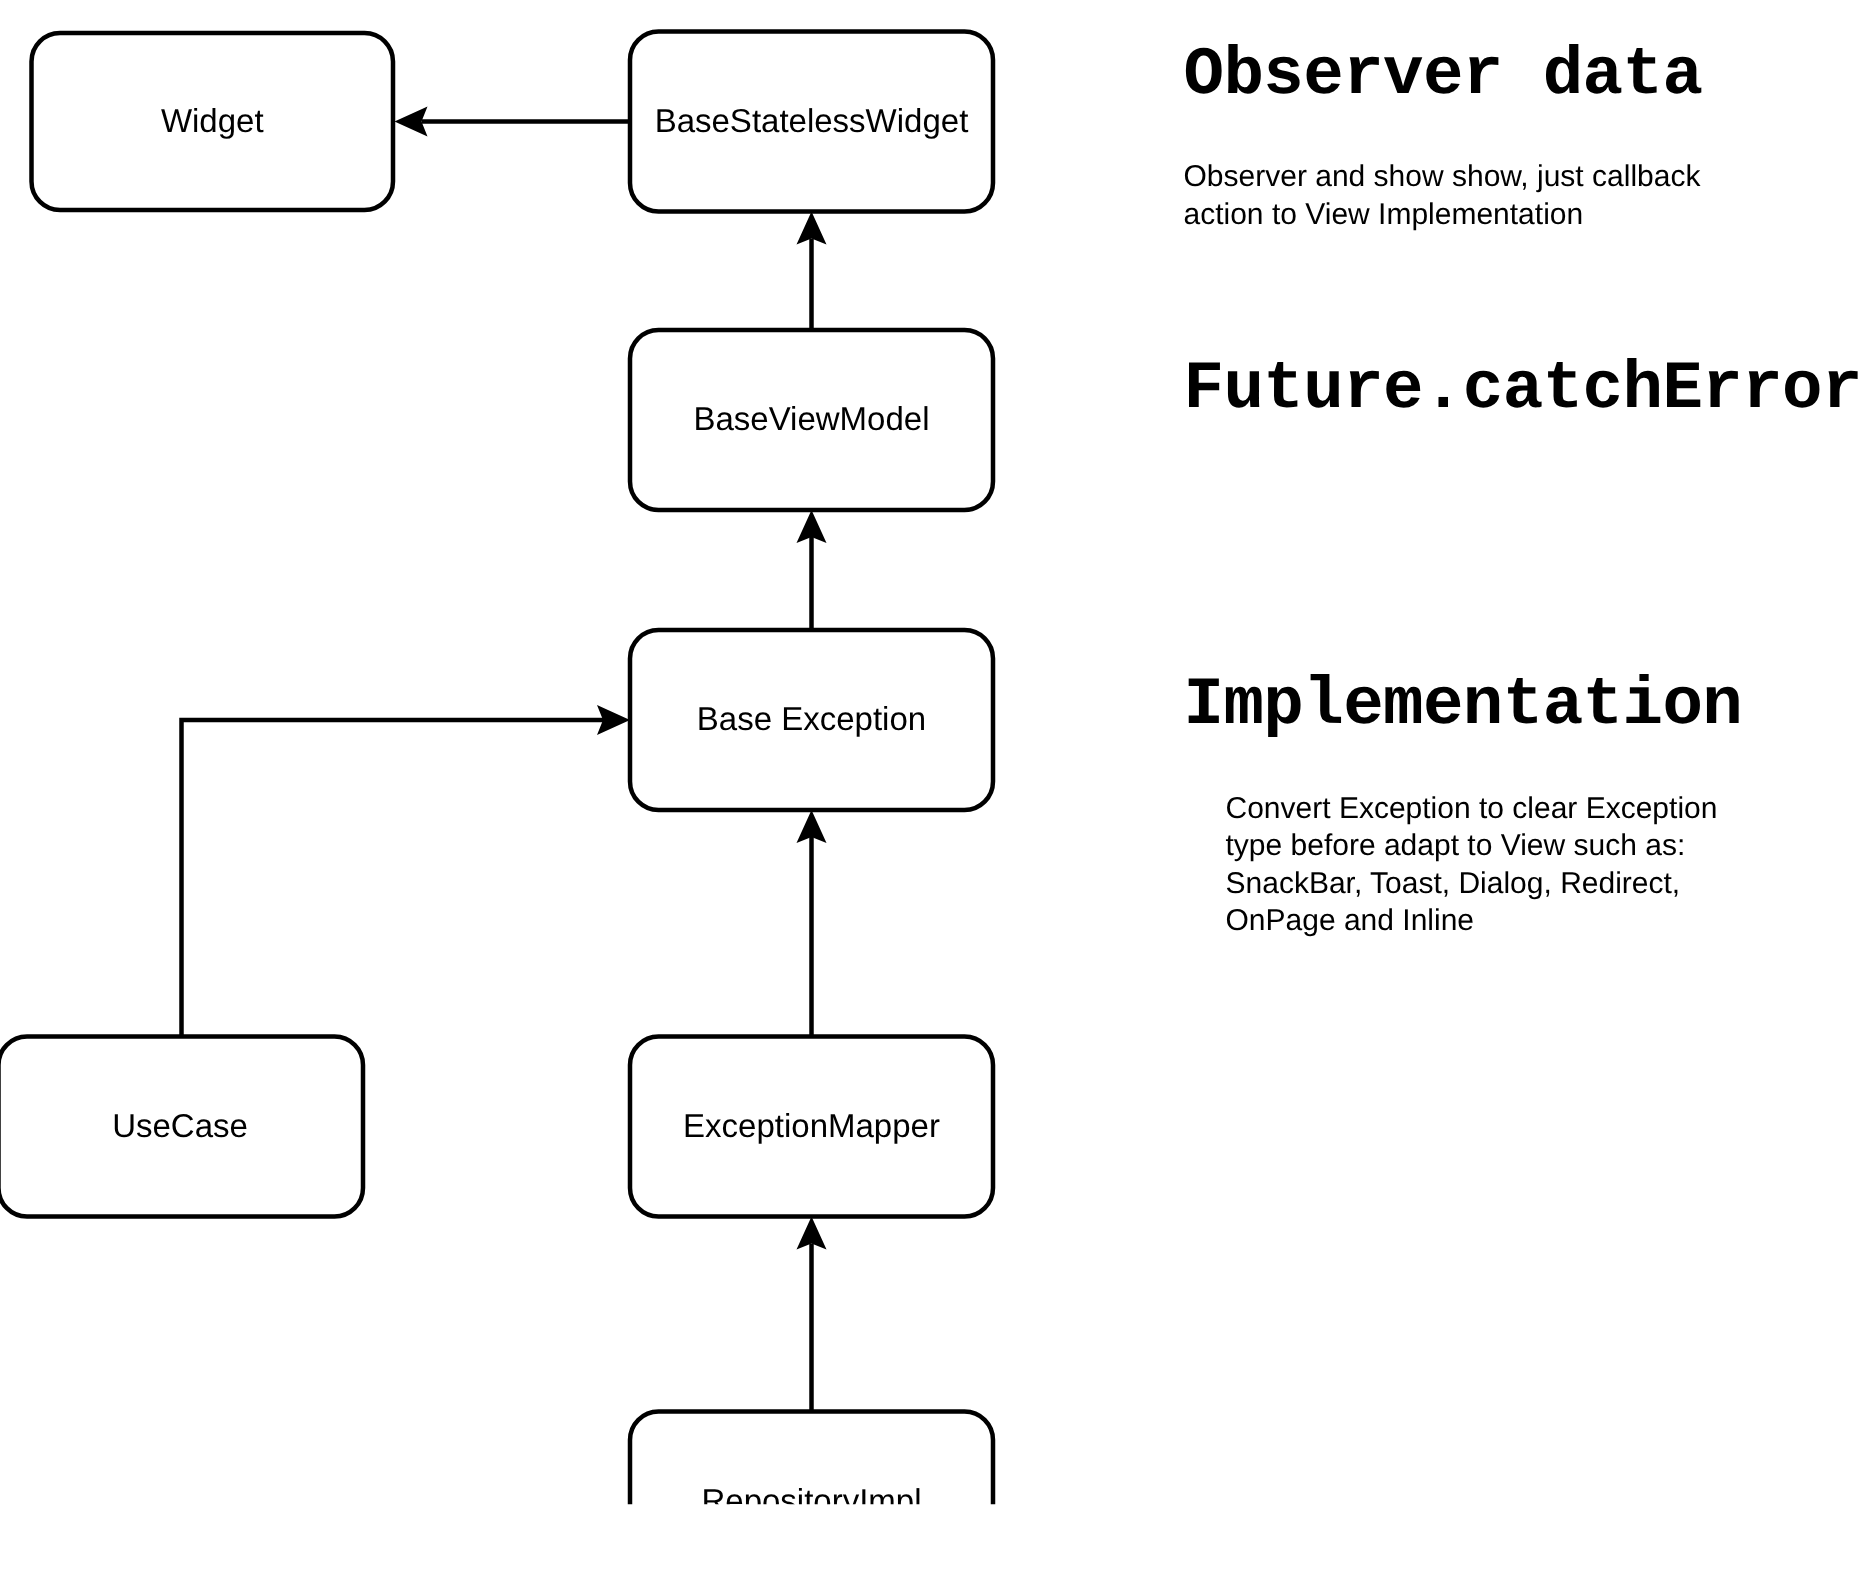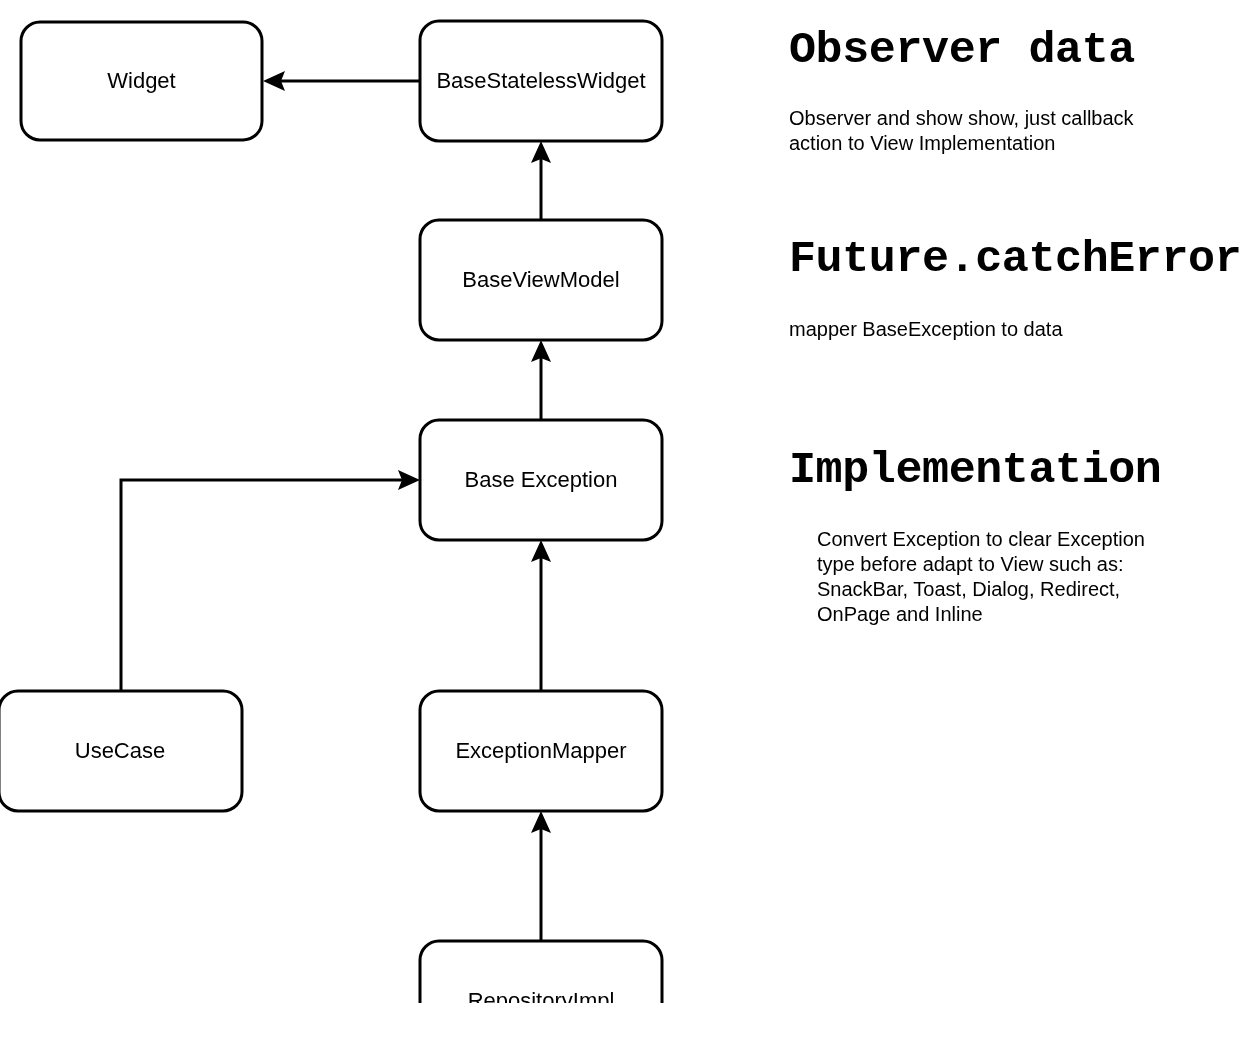--- a/index.html
+++ b/index.html
@@ -165,21 +165,20 @@
   <div id="annotations">
 
     <div class="ann-block ann-block-1">
       <h2 class="ann-heading">Observer data</h2>
       <p class="ann-body">Observer and show show, just callback
 action to View Implementation</p>
     </div>
 
     <div class="ann-block ann-block-2">
       <h2 class="ann-heading">Future.catchError</h2>
-      <p class="ann-body">mapper BaseException to data</p>
     </div>
 
     <div class="ann-block ann-block-3">
       <h2 class="ann-heading">Implementation</h2>
       <p class="ann-body">Convert Exception to clear Exception
 type before adapt to View such as:
 SnackBar, Toast, Dialog, Redirect,
 OnPage and Inline</p>
     </div>
 

